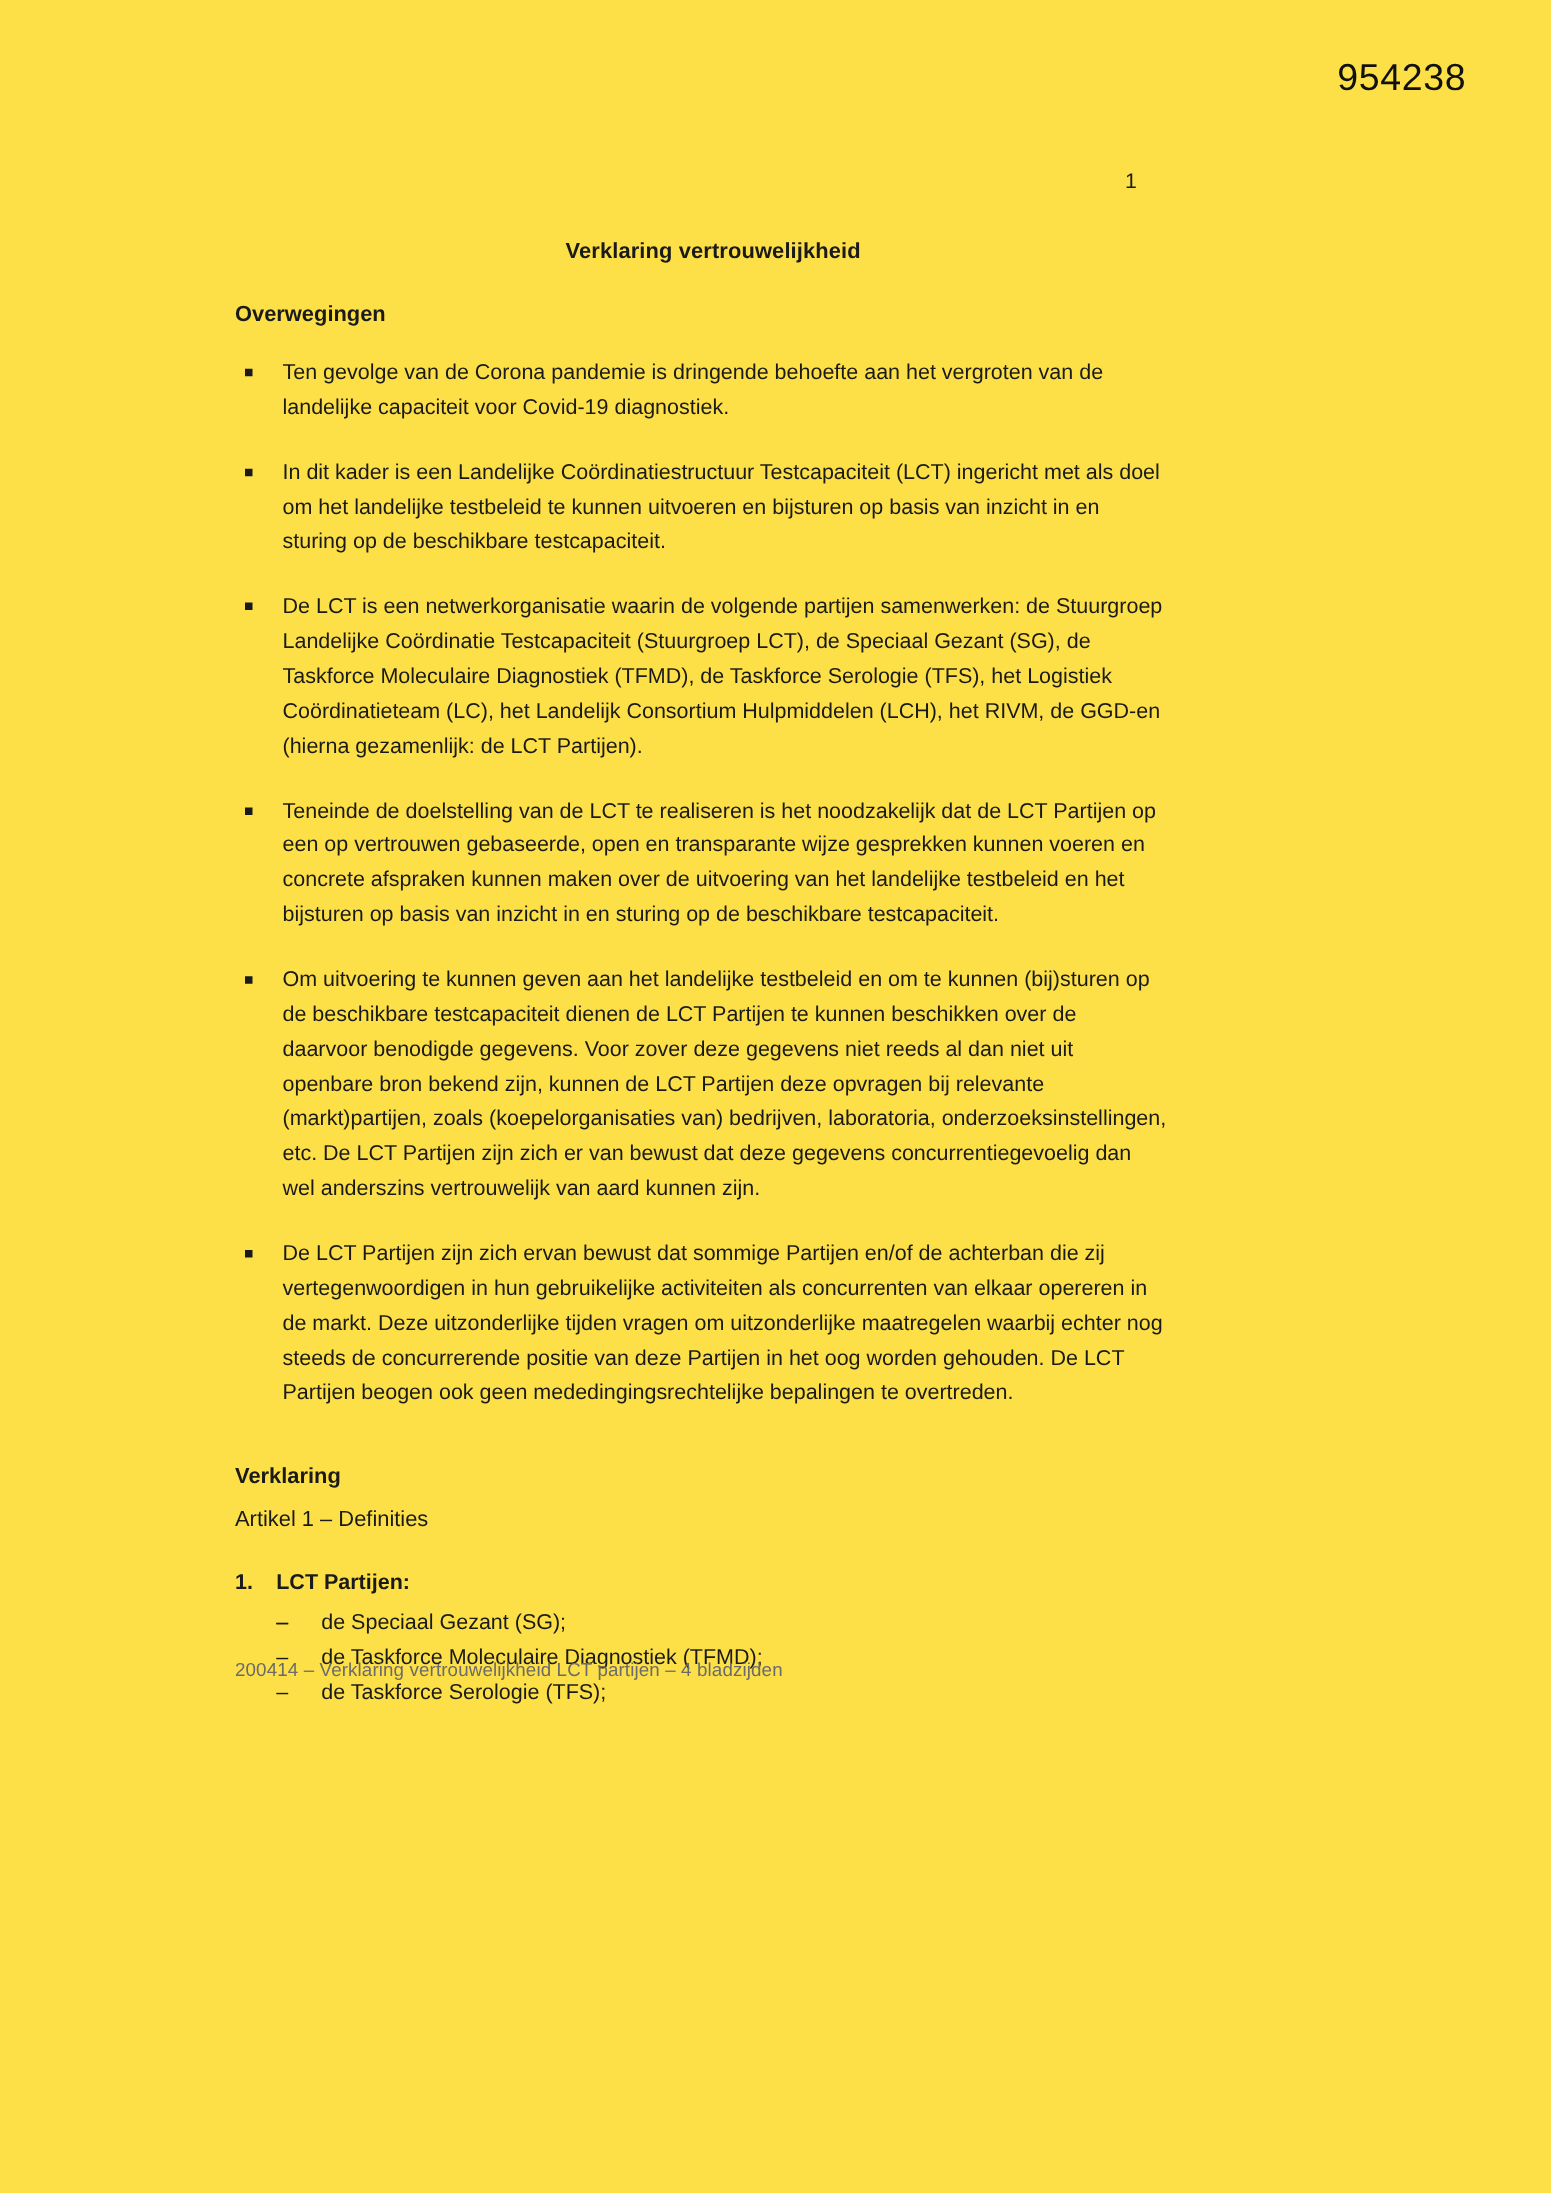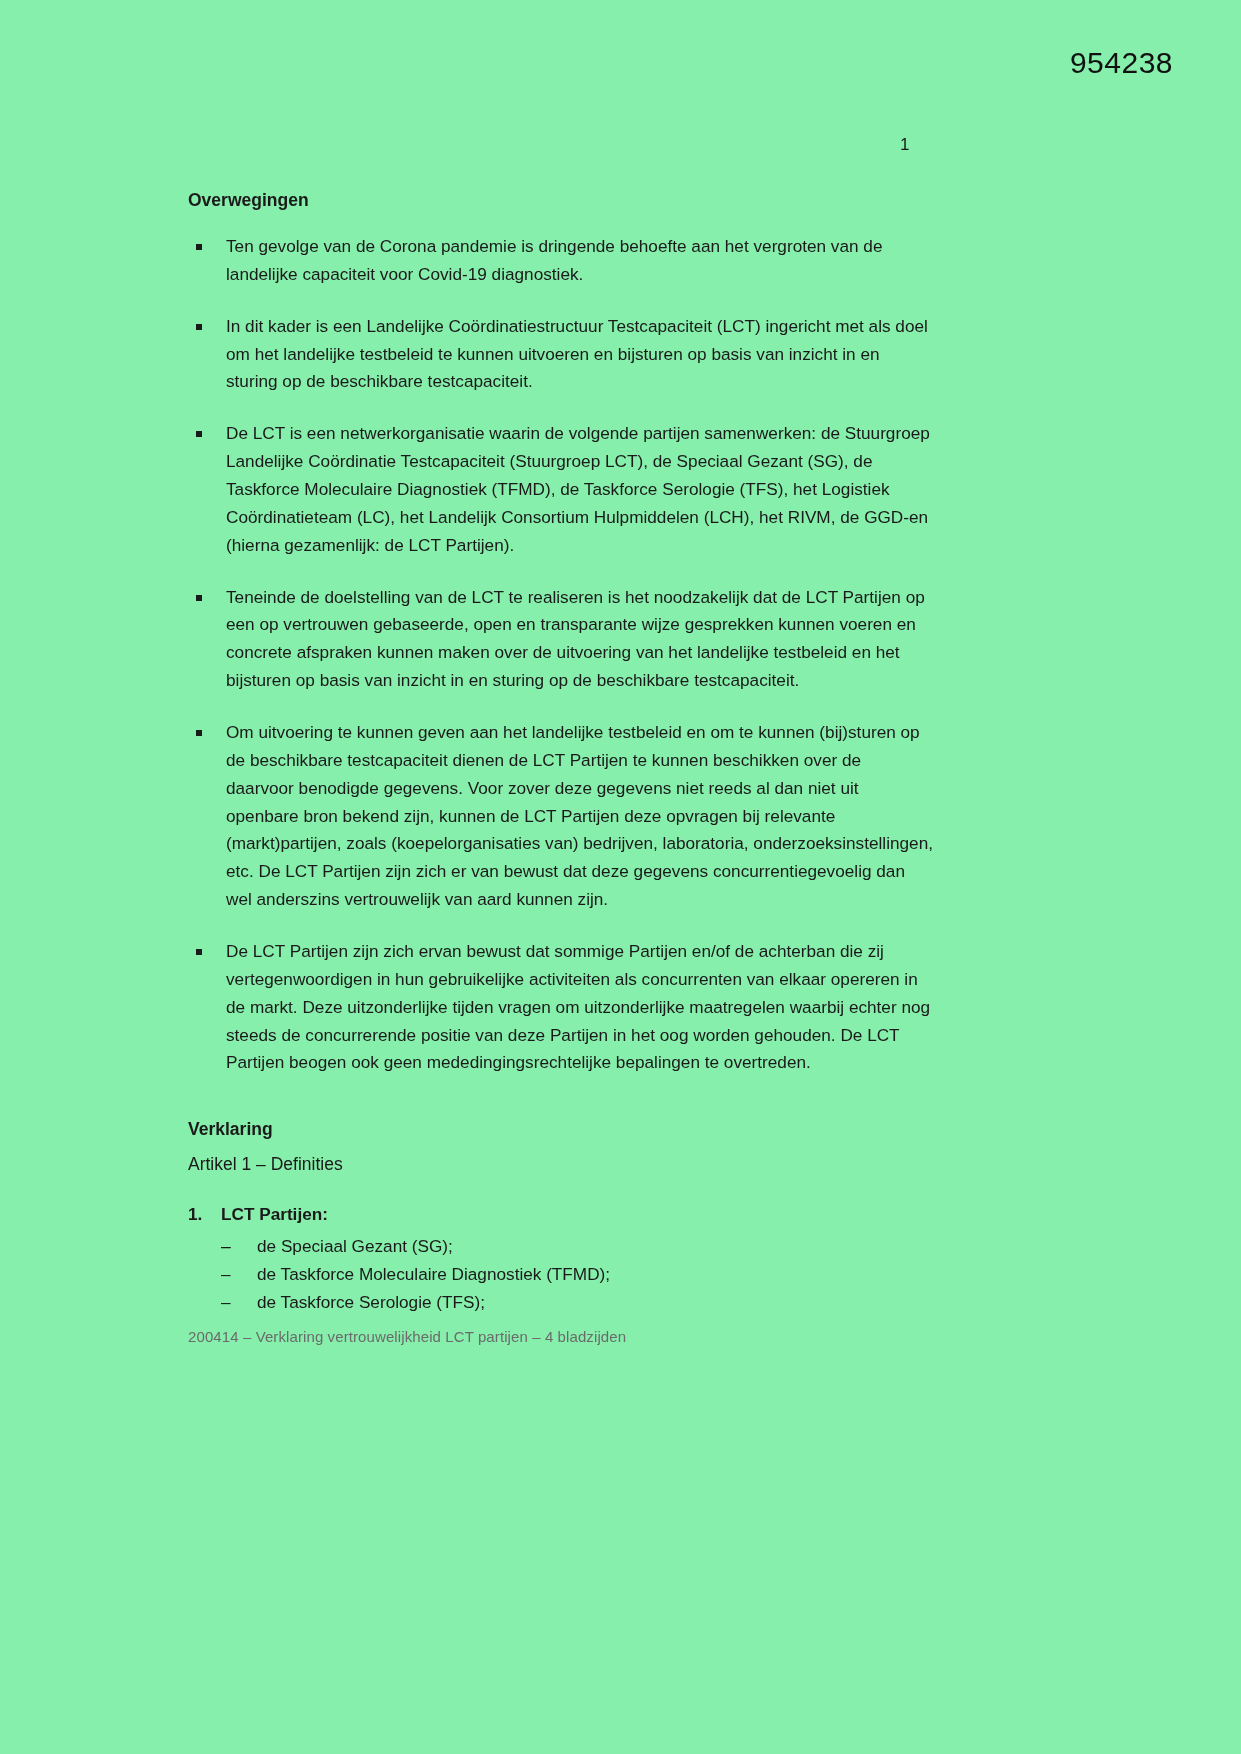--- a/index.html
+++ b/index.html
@@ -9,21 +9,21 @@
   }
   body {
     font-family: "Liberation Sans", sans-serif;
     color: #1a1a1a;
   }
   .page {
     position: relative;
     width: 1241px;
     height: 1754px;
     margin: 0 auto;
-    background: #86efac;
+    background: #fde047;
     overflow: hidden;
   }
 
   
   .stamp-number {
     position: absolute;
     top: 46px;
     right: 68px;
     font-size: 30px;
     letter-spacing: 0.5px;
@@ -154,20 +154,21 @@
 </head>
 <body>
 
 <div class="page">
 
   <div class="stamp-number">954238</div>
   <div class="page-number">1</div>
 
   <div class="doc-body">
 
+    <div class="doc-title">Verklaring vertrouwelijkheid</div>
 
     <div class="section-heading">Overwegingen</div>
 
     <ul class="bullet-list">
       <li class="bullet-item">Ten gevolge van de Corona pandemie is dringende behoefte aan het vergroten van de landelijke capaciteit voor Covid-19 diagnostiek.</li>
       <li class="bullet-item">In dit kader is een Landelijke Coördinatiestructuur Testcapaciteit (LCT) ingericht met als doel om het landelijke testbeleid te kunnen uitvoeren en bijsturen op basis van inzicht in en sturing op de beschikbare testcapaciteit.</li>
       <li class="bullet-item">De LCT is een netwerkorganisatie waarin de volgende partijen samenwerken: de Stuurgroep Landelijke Coördinatie Testcapaciteit (Stuurgroep LCT), de Speciaal Gezant (SG), de Taskforce Moleculaire Diagnostiek (TFMD), de Taskforce Serologie (TFS), het Logistiek Coördinatieteam (LC), het Landelijk Consortium Hulpmiddelen (LCH), het RIVM, de GGD-en (hierna gezamenlijk: de LCT Partijen).</li>
       <li class="bullet-item">Teneinde de doelstelling van de LCT te realiseren is het noodzakelijk dat de LCT Partijen op een op vertrouwen gebaseerde, open en transparante wijze gesprekken kunnen voeren en concrete afspraken kunnen maken over de uitvoering van het landelijke testbeleid en het bijsturen op basis van inzicht in en sturing op de beschikbare testcapaciteit.</li>
       <li class="bullet-item">Om uitvoering te kunnen geven aan het landelijke testbeleid en om te kunnen (bij)sturen op de beschikbare testcapaciteit dienen de LCT Partijen te kunnen beschikken over de daarvoor benodigde gegevens. Voor zover deze gegevens niet reeds al dan niet uit openbare bron bekend zijn, kunnen de LCT Partijen deze opvragen bij relevante (markt)partijen, zoals (koepelorganisaties van) bedrijven, laboratoria, onderzoeksinstellingen, etc. De LCT Partijen zijn zich er van bewust dat deze gegevens concurrentiegevoelig dan wel anderszins vertrouwelijk van aard kunnen zijn.</li>
       <li class="bullet-item">De LCT Partijen zijn zich ervan bewust dat sommige Partijen en/of de achterban die zij vertegenwoordigen in hun gebruikelijke activiteiten als concurrenten van elkaar opereren in de markt. Deze uitzonderlijke tijden vragen om uitzonderlijke maatregelen waarbij echter nog steeds de concurrerende positie van deze Partijen in het oog worden gehouden. De LCT Partijen beogen ook geen mededingingsrechtelijke bepalingen te overtreden.</li>

